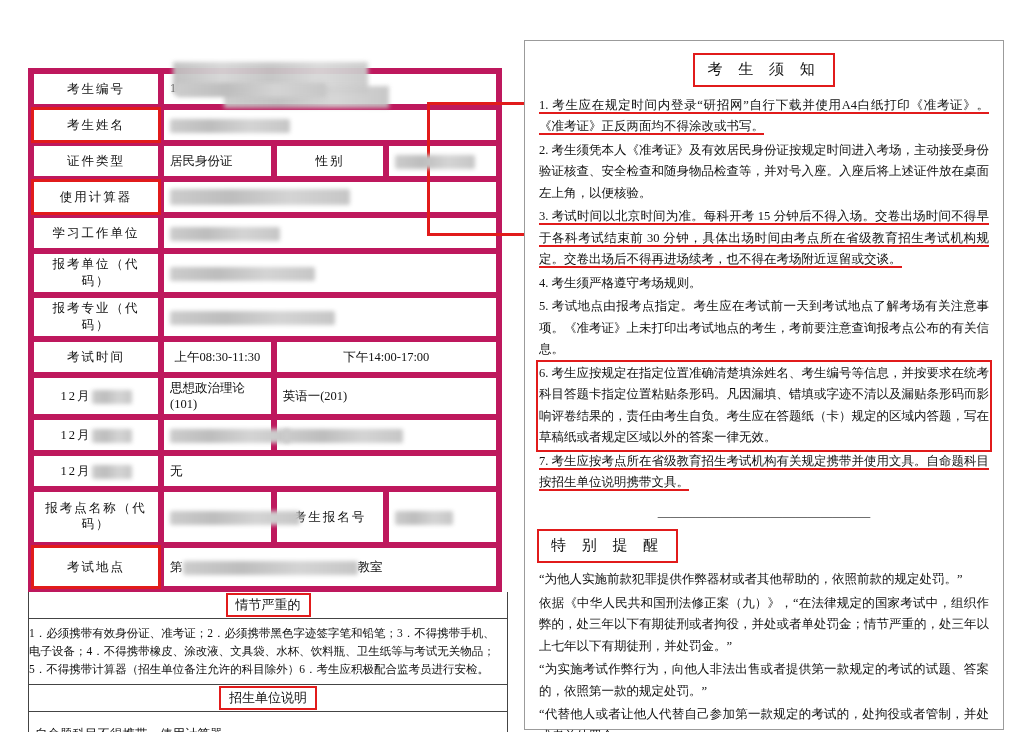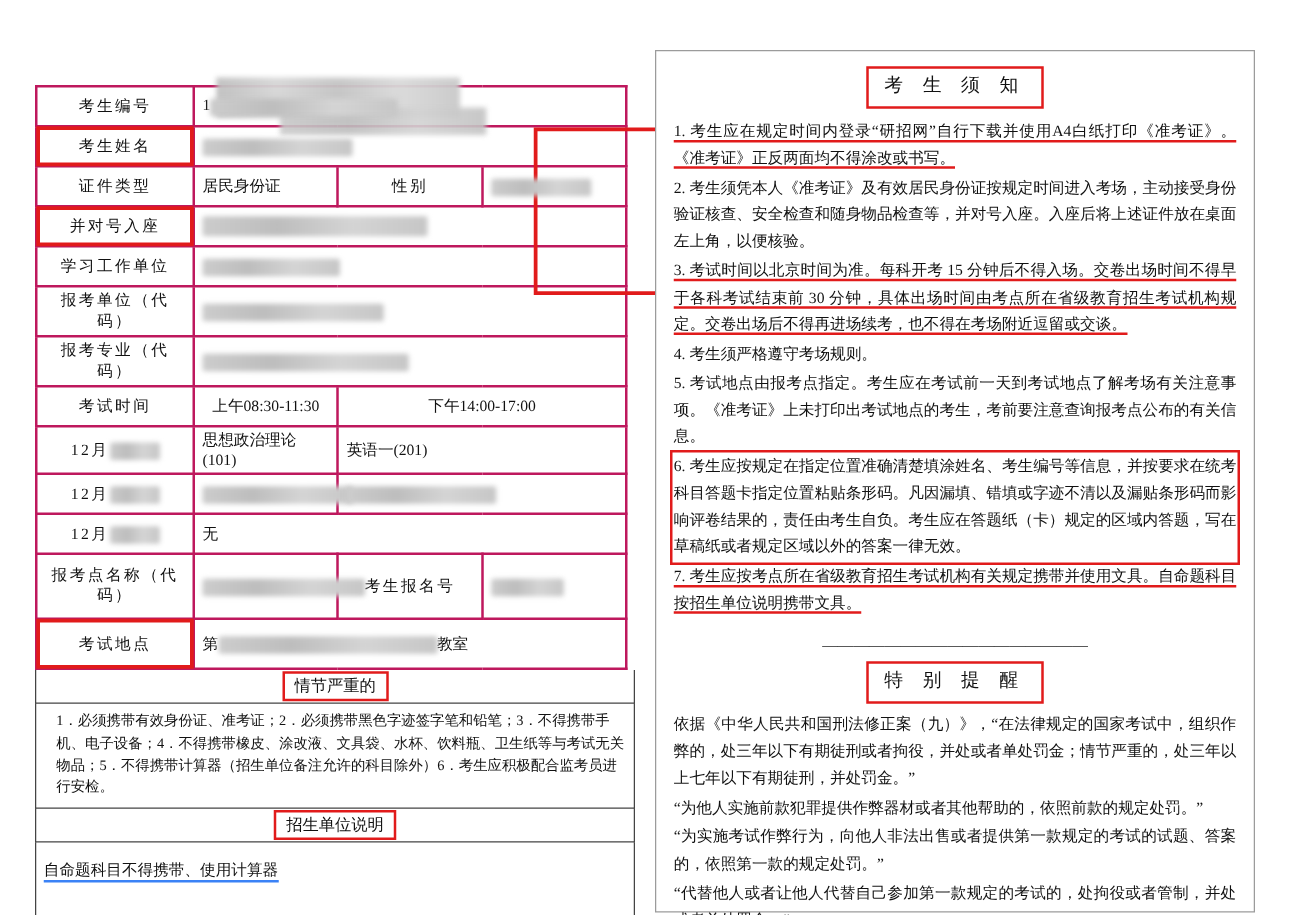--- a/index.html
+++ b/index.html
@@ -37,21 +37,21 @@
     opacity:.9;
   }
 
   table.main{
     border-collapse:collapse;
     width:474px;
     margin-top:6px;
     table-layout:fixed;
   }
   table.main td{
-    border:2px solid #be185d;
+    border:6px solid #be185d;
     height:26px;
     font-size:12.5px;
     padding:2px 6px;
     vertical-align:middle;
   }
   td.lbl{
     text-align:center;
     width:112px;
     letter-spacing:2px;
   }
@@ -72,21 +72,21 @@
 
   
   .photobox{
     position:absolute;left:399px;top:88px;width:100px;height:128px;
     border:3px solid #e11b1b;
   }
 
   .notes{
     font-size:11.5px;
     line-height:1.55;
-    padding:6px 4px 6px 16px;
+    padding:6px 4px 6px 0;
     border:1px solid #444;
     border-top:none;
   }
   .sechead{
     text-align:center;
     font-size:13px;
     padding:3px 0;
     border:1px solid #444;
     border-top:none;
     position:relative;
@@ -129,21 +129,21 @@
     padding:2px 12px;
     outline:2.5px solid #e11b1b;
   }
   .r-p{ text-indent:0; margin:0 0 2px 0; text-align:justify;}
   .hl{ border-bottom:2px solid #e11b1b; }
   .boxred{ outline:2.5px solid #e11b1b; outline-offset:1px; display:block; }
   .divider{
     text-align:center;margin:12px 0 2px 0;color:#222;
   }
   .r-sub{
-    text-align:center;margin:4px 0 8px 0;font-family:Liberation Serif, serif;
+    text-align:left;margin:4px 0 8px 0;font-family:Liberation Serif, serif;
   }
   .r-sub span{
     display:inline-block;letter-spacing:6px;font-size:15px;padding:2px 12px;
     outline:2.5px solid #e11b1b;
   }
 </style>
 </head>
 <body>
 
 <div class="page">
@@ -169,21 +169,21 @@
         <td class="lbl redout">考生姓名</td>
         <td colspan="3"><span class="blur" style="width:120px"></span></td>
       </tr>
       <tr>
         <td class="lbl">证件类型</td>
         <td style="width:160px">居民身份证</td>
         <td class="lbl" style="width:70px">性别</td>
         <td><span class="blur" style="width:80px"></span></td>
       </tr>
       <tr>
-        <td class="lbl redout">并对号入座</td>
+        <td class="lbl redout">使用计算器</td>
         <td colspan="3"><span class="blur tall" style="width:180px"></span></td>
       </tr>
       <tr>
         <td class="lbl">学习工作单位</td>
         <td colspan="3"><span class="blur" style="width:110px"></span></td>
       </tr>
       <tr>
         <td class="lbl">报考单位（代码）</td>
         <td colspan="3"><span class="blur" style="width:145px"></span></td>
       </tr>
@@ -269,19 +269,19 @@
     <p class="r-p">
       <span class="hl">7. 考生应按考点所在省级教育招生考试机构有关规定携带并使用文具。自命题科目按招生单位说明携带文具。</span>
     </p>
 
     <div class="divider">—————————————————</div>
 
     <div class="r-sub">
       <span>特 别 提 醒</span>
     </div>
 
+    <p class="r-p">“为他人实施前款犯罪提供作弊器材或者其他帮助的，依照前款的规定处罚。”</p>
     <p class="r-p">依据《中华人民共和国刑法修正案（九）》，“在法律规定的国家考试中，组织作弊的，处三年以下有期徒刑或者拘役，并处或者单处罚金；情节严重的，处三年以上七年以下有期徒刑，并处罚金。”</p>
-    <p class="r-p">“为他人实施前款犯罪提供作弊器材或者其他帮助的，依照前款的规定处罚。”</p>
     <p class="r-p">“为实施考试作弊行为，向他人非法出售或者提供第一款规定的考试的试题、答案的，依照第一款的规定处罚。”</p>
     <p class="r-p">“代替他人或者让他人代替自己参加第一款规定的考试的，处拘役或者管制，并处或者单处罚金。”</p>
   </div>
 
 </div>
 
 </body></html>

